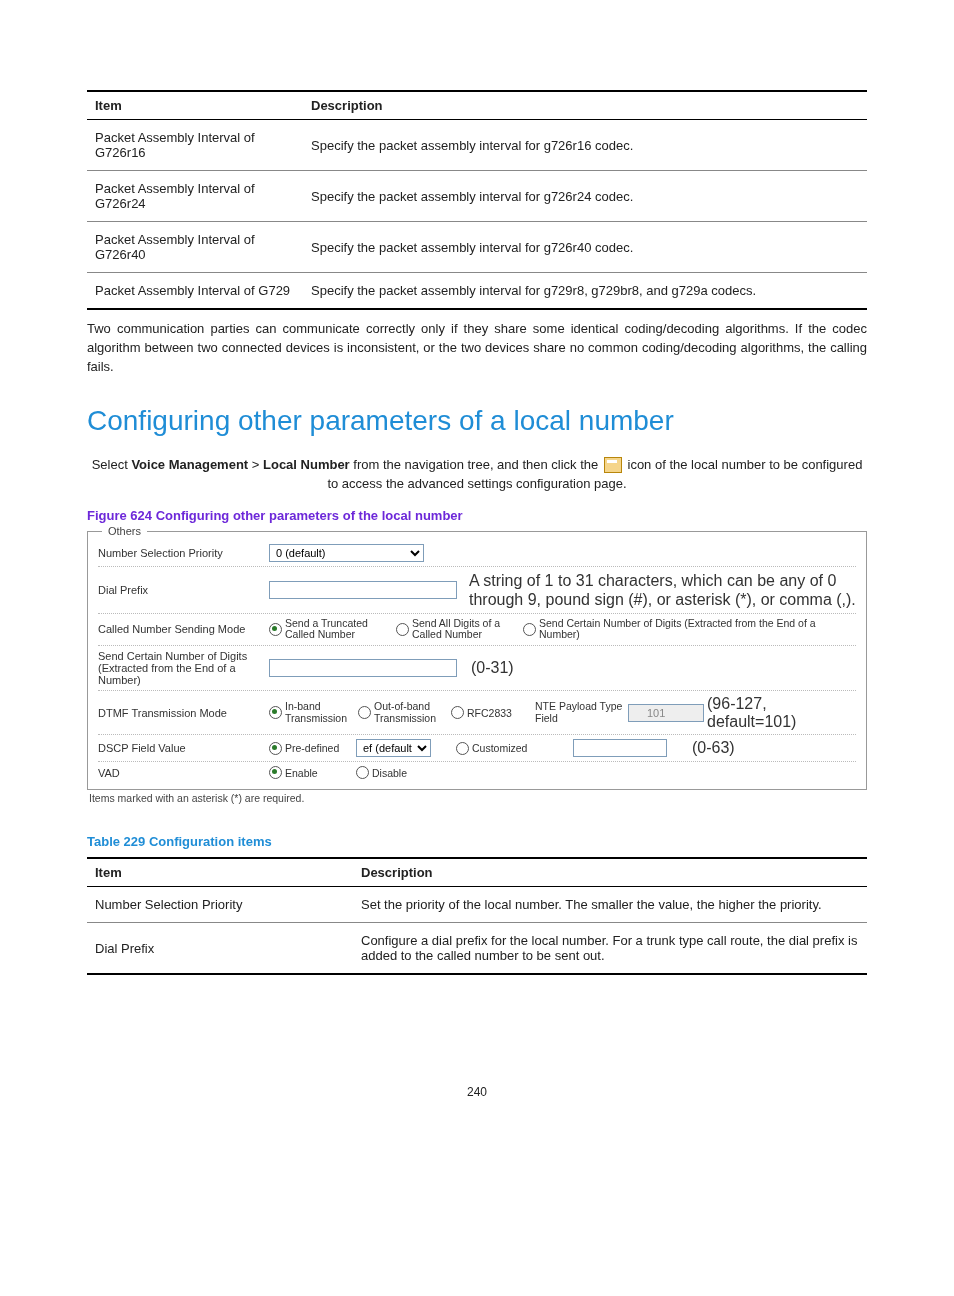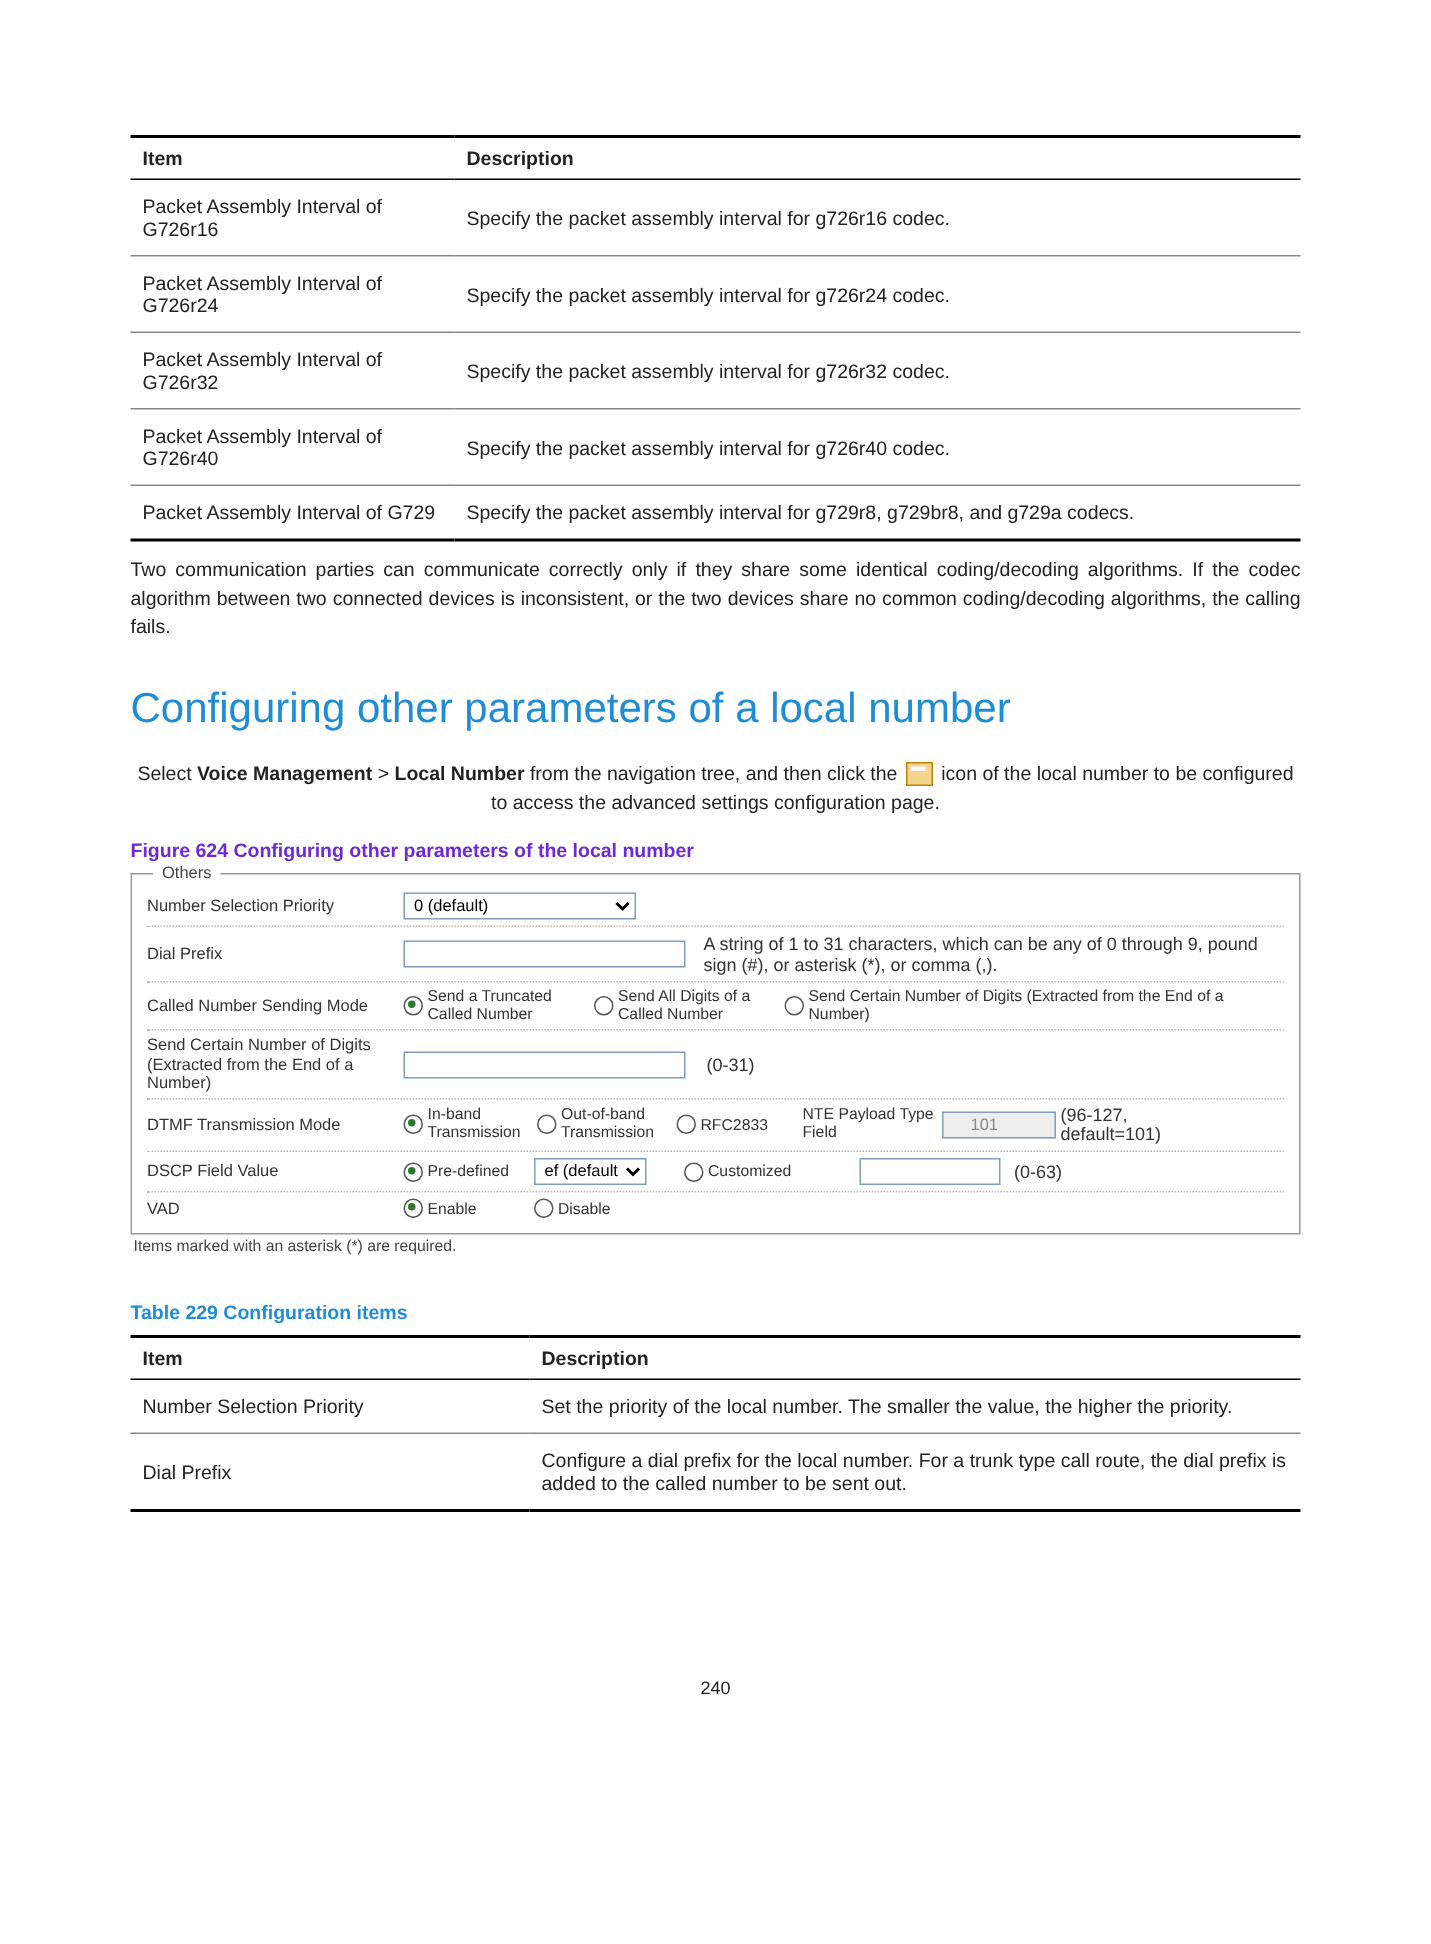--- a/index.html
+++ b/index.html
@@ -129,21 +129,21 @@
   .txt {
     font-size: 11px;
     border: 1px solid #7f9db9;
     background: #fff;
     height: 16px;
     width: 140px;
     padding: 0 18px;
   }
   .txt.small { width: 60px; }
   .txt.disabled { background: #eee; color: #888; }
-  .hint { font-size: 12px; color: #333; }
+  .hint { font-size: 16px; color: #333; }
   .radio-group {
     display: flex;
     align-items: center;
     gap: 3px;
     flex-wrap: wrap;
   }
   .radio {
     width: 11px;
     height: 11px;
     border: 1px solid #555;
@@ -186,24 +186,20 @@
       </tr>
     </thead>
     <tbody>
       <tr>
           <td>Packet Assembly Interval of G726r16</td>
           <td>Specify the packet assembly interval for g726r16 codec.</td>
         </tr>
       <tr>
           <td>Packet Assembly Interval of G726r24</td>
           <td>Specify the packet assembly interval for g726r24 codec.</td>
-        </tr>
-      <tr>
-          <td>Packet Assembly Interval of G726r32</td>
-          <td>Specify the packet assembly interval for g726r32 codec.</td>
         </tr>
       <tr>
           <td>Packet Assembly Interval of G726r40</td>
           <td>Specify the packet assembly interval for g726r40 codec.</td>
         </tr>
       <tr>
           <td>Packet Assembly Interval of G729</td>
           <td>Specify the packet assembly interval for g729r8, g729br8, and g729a codecs.</td>
         </tr>
     </tbody>
@@ -270,21 +266,21 @@
 
     <div class="fig-row">
       <div class="fig-label">DSCP Field Value</div>
       <div class="radio-group" style="flex:1">
         <span class="radio checked"></span>
         <span class="rlabel" style="width:68px">Pre-defined</span>
         <select class="sel" style="width:75px"><option>ef (default)</option></select>
         <span class="radio" style="margin-left:22px"></span>
         <span class="rlabel" style="width:68px">Customized</span>
         <input class="txt small" style="width: 56px; margin-left: 30px;">
-        <span class="hint" style="margin-left:6px">(0-63)</span>
+        <span class="hint" style="margin-left:22px">(0-63)</span>
       </div>
     </div>
 
     <div class="fig-row">
       <div class="fig-label">VAD</div>
       <div class="radio-group">
         <span class="radio checked"></span>
         <span class="rlabel" style="width:68px">Enable</span>
         <span class="radio"></span>
         <span class="rlabel">Disable</span>

